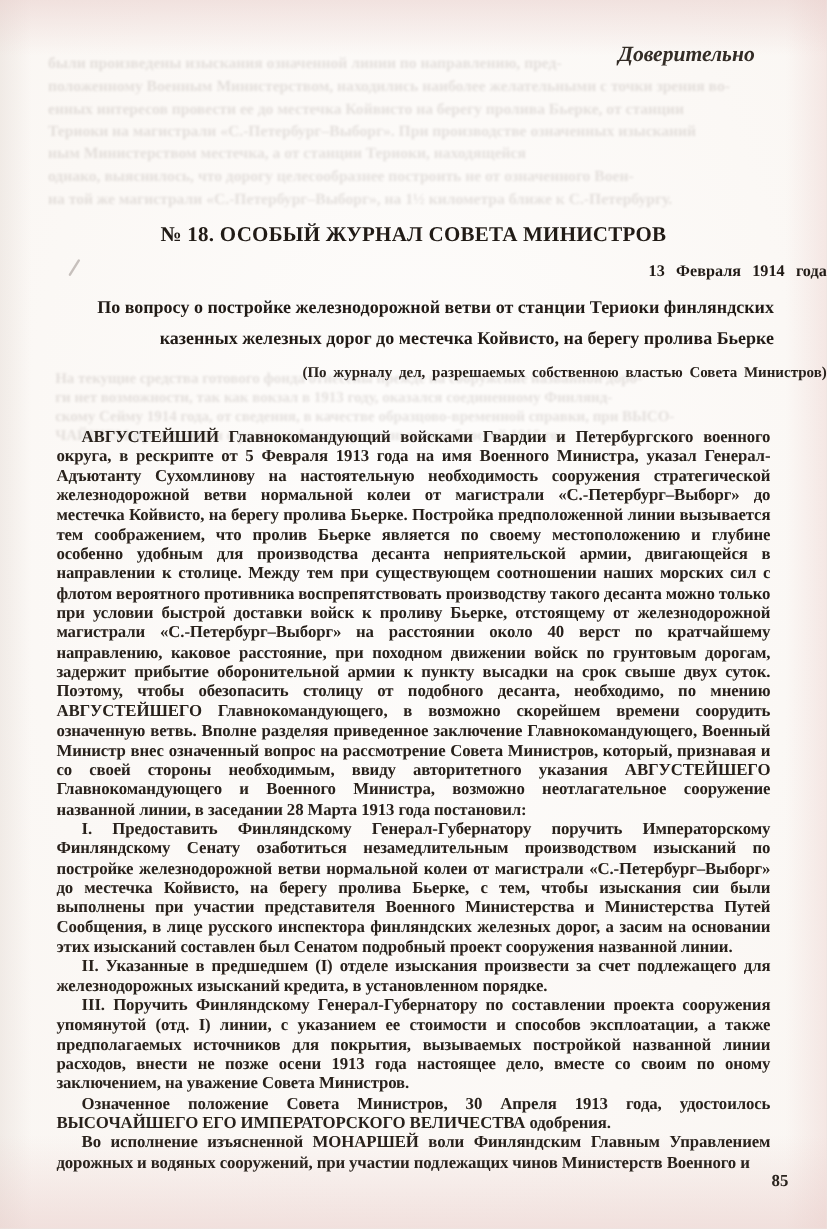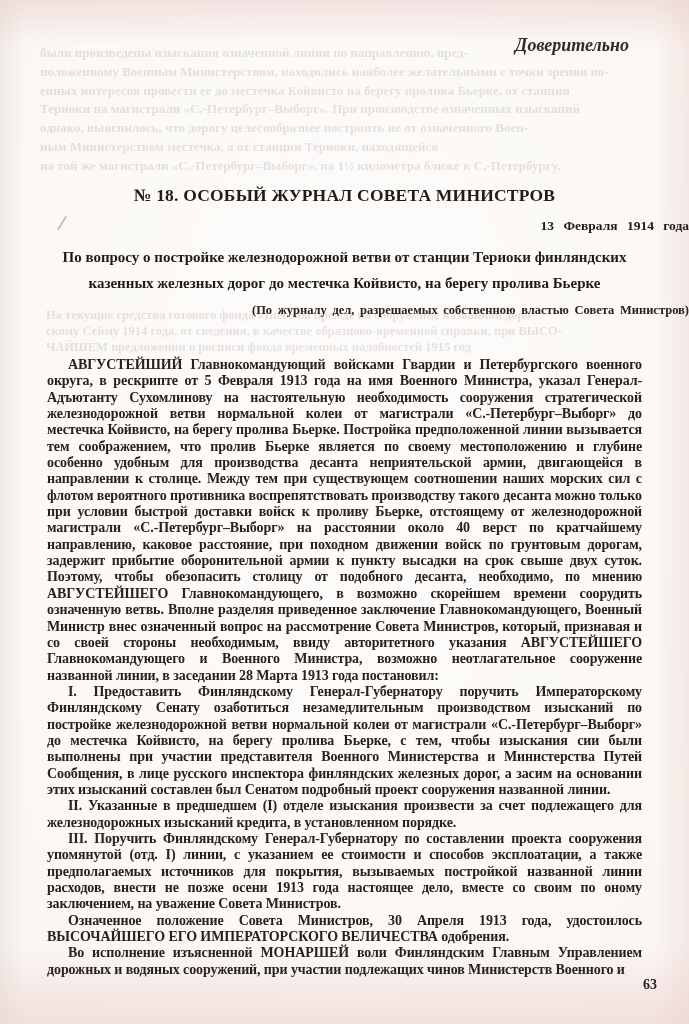--- a/index.html
+++ b/index.html
@@ -79,21 +79,21 @@
     font-size: 13.5px;
     font-weight: bold;
     word-spacing: 6px;
     color: #211b16;
   }
   .subject {
     position: absolute;
     top: 245px;
     left: 44px;
     width: 601px;
-    text-align: center;
+    text-align: right;
     font-size: 15px;
     line-height: 25.5px;
     font-weight: bold;
     color: #211b16;
   }
   .journal-note {
     position: absolute;
     top: 303px;
     left: 0;
     width: 100%;
@@ -133,47 +133,48 @@
 </head>
 <body>
 
 <div class="page">
 
   <div class="bleed bleed-top">
       <div>были произведены изыскания означенной линии по направлению, пред-</div>
       <div>положенному Военным Министерством, находились наиболее желательными с точки зрения во-</div>
       <div>енных интересов провести ее до местечка Койвисто на берегу пролива Бьерке, от станции</div>
       <div>Териоки на магистрали «С.-Петербург–Выборг». При производстве означенных изысканий</div>
+      <div>ным Министерством местечка, а от станции Териоки, находящейся</div>
       <div>однако, выяснилось, что дорогу целесообразнее построить не от означенного Воен-</div>
-      <div>ным Министерством местечка, а от станции Териоки, находящейся</div>
       <div>на той же магистрали «С.-Петербург–Выборг», на 1½ километра ближе к С.-Петербургу.</div>
     </div>
 
   <div class="confidential">Доверительно</div>
 
   <div class="pencil-mark"></div>
 
   <div class="title">№ 18. ОСОБЫЙ ЖУРНАЛ СОВЕТА МИНИСТРОВ</div>
 
   <div class="date-line">13 Февраля 1914 года</div>
 
   <div class="subject">По вопросу о постройке железнодорожной ветви от станции Териоки финляндских казенных железных дорог до местечка Койвисто, на берегу пролива Бьерке</div>
 
   <div class="bleed bleed-mid">
       <div>На текущие средства готового фонда отнесены прежде на сооружение названной доро-</div>
+      <div>ги нет возможности, так как вокзал в 1913 году, оказался соединенному Финлянд-</div>
       <div>скому Сейму 1914 года, от сведения, в качестве образцово-временной справки, при ВЫСО-</div>
       <div>ЧАЙШЕМ предложении о росписи фонда временных надобностей 1915 год</div>
     </div>
 
   <div class="journal-note">(По журналу дел, разрешаемых собственною властью Совета Министров)</div>
 
   <div class="body-text">
       <p>АВГУСТЕЙШИЙ Главнокомандующий войсками Гвардии и Петербургского военного округа, в рескрипте от 5 Февраля 1913 года на имя Военного Министра, указал Генерал-Адъютанту Сухомлинову на настоятельную необходимость сооружения стратегической железнодорожной ветви нормальной колеи от магистрали «С.-Петербург–Выборг» до местечка Койвисто, на берегу пролива Бьерке. Постройка предположенной линии вызывается тем соображением, что пролив Бьерке является по своему местоположению и глубине особенно удобным для производства десанта неприятельской армии, двигающейся в направлении к столице. Между тем при существующем соотношении наших морских сил с флотом вероятного противника воспрепятствовать производству такого десанта можно только при условии быстрой доставки войск к проливу Бьерке, отстоящему от железнодорожной магистрали «С.-Петербург–Выборг» на расстоянии около 40 верст по кратчайшему направлению, каковое расстояние, при походном движении войск по грунтовым дорогам, задержит прибытие оборонительной армии к пункту высадки на срок свыше двух суток. Поэтому, чтобы обезопасить столицу от подобного десанта, необходимо, по мнению АВГУСТЕЙШЕГО Главнокомандующего, в возможно скорейшем времени соорудить означенную ветвь. Вполне разделяя приведенное заключение Главнокомандующего, Военный Министр внес означенный вопрос на рассмотрение Совета Министров, который, признавая и со своей стороны необходимым, ввиду авторитетного указания АВГУСТЕЙШЕГО Главнокомандующего и Военного Министра, возможно неотлагательное сооружение названной линии, в заседании 28 Марта 1913 года постановил:</p>
       <p>I. Предоставить Финляндскому Генерал-Губернатору поручить Императорскому Финляндскому Сенату озаботиться незамедлительным производством изысканий по постройке железнодорожной ветви нормальной колеи от магистрали «С.-Петербург–Выборг» до местечка Койвисто, на берегу пролива Бьерке, с тем, чтобы изыскания сии были выполнены при участии представителя Военного Министерства и Министерства Путей Сообщения, в лице русского инспектора финляндских железных дорог, а засим на основании этих изысканий составлен был Сенатом подробный проект сооружения названной линии.</p>
       <p>II. Указанные в предшедшем (I) отделе изыскания произвести за счет подлежащего для железнодорожных изысканий кредита, в установленном порядке.</p>
       <p>III. Поручить Финляндскому Генерал-Губернатору по составлении проекта сооружения упомянутой (отд. I) линии, с указанием ее стоимости и способов эксплоатации, а также предполагаемых источников для покрытия, вызываемых постройкой названной линии расходов, внести не позже осени 1913 года настоящее дело, вместе со своим по оному заключением, на уважение Совета Министров.</p>
       <p>Означенное положение Совета Министров, 30 Апреля 1913 года, удостоилось ВЫСОЧАЙШЕГО ЕГО ИМПЕРАТОРСКОГО ВЕЛИЧЕСТВА одобрения.</p>
       <p>Во исполнение изъясненной МОНАРШЕЙ воли Финляндским Главным Управлением дорожных и водяных сооружений, при участии подлежащих чинов Министерств Военного и</p>
     </div>
 
-  <div class="page-number">63</div>
+  <div class="page-number">85</div>
 
 </div>
 
 </body></html>

